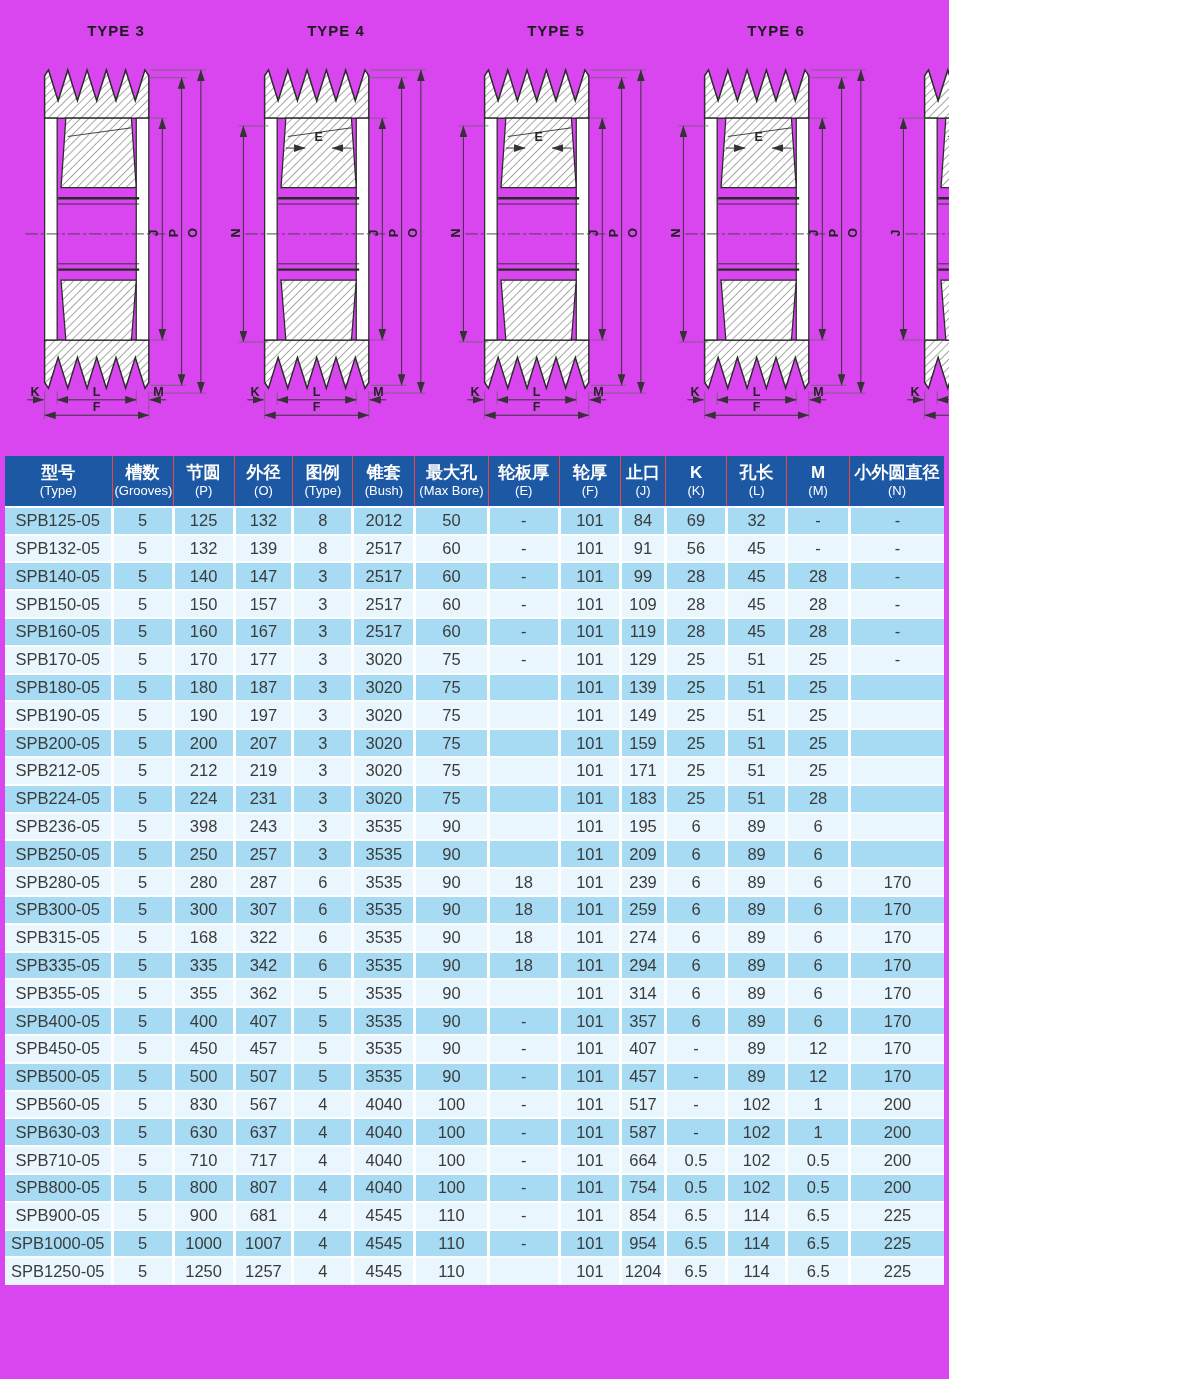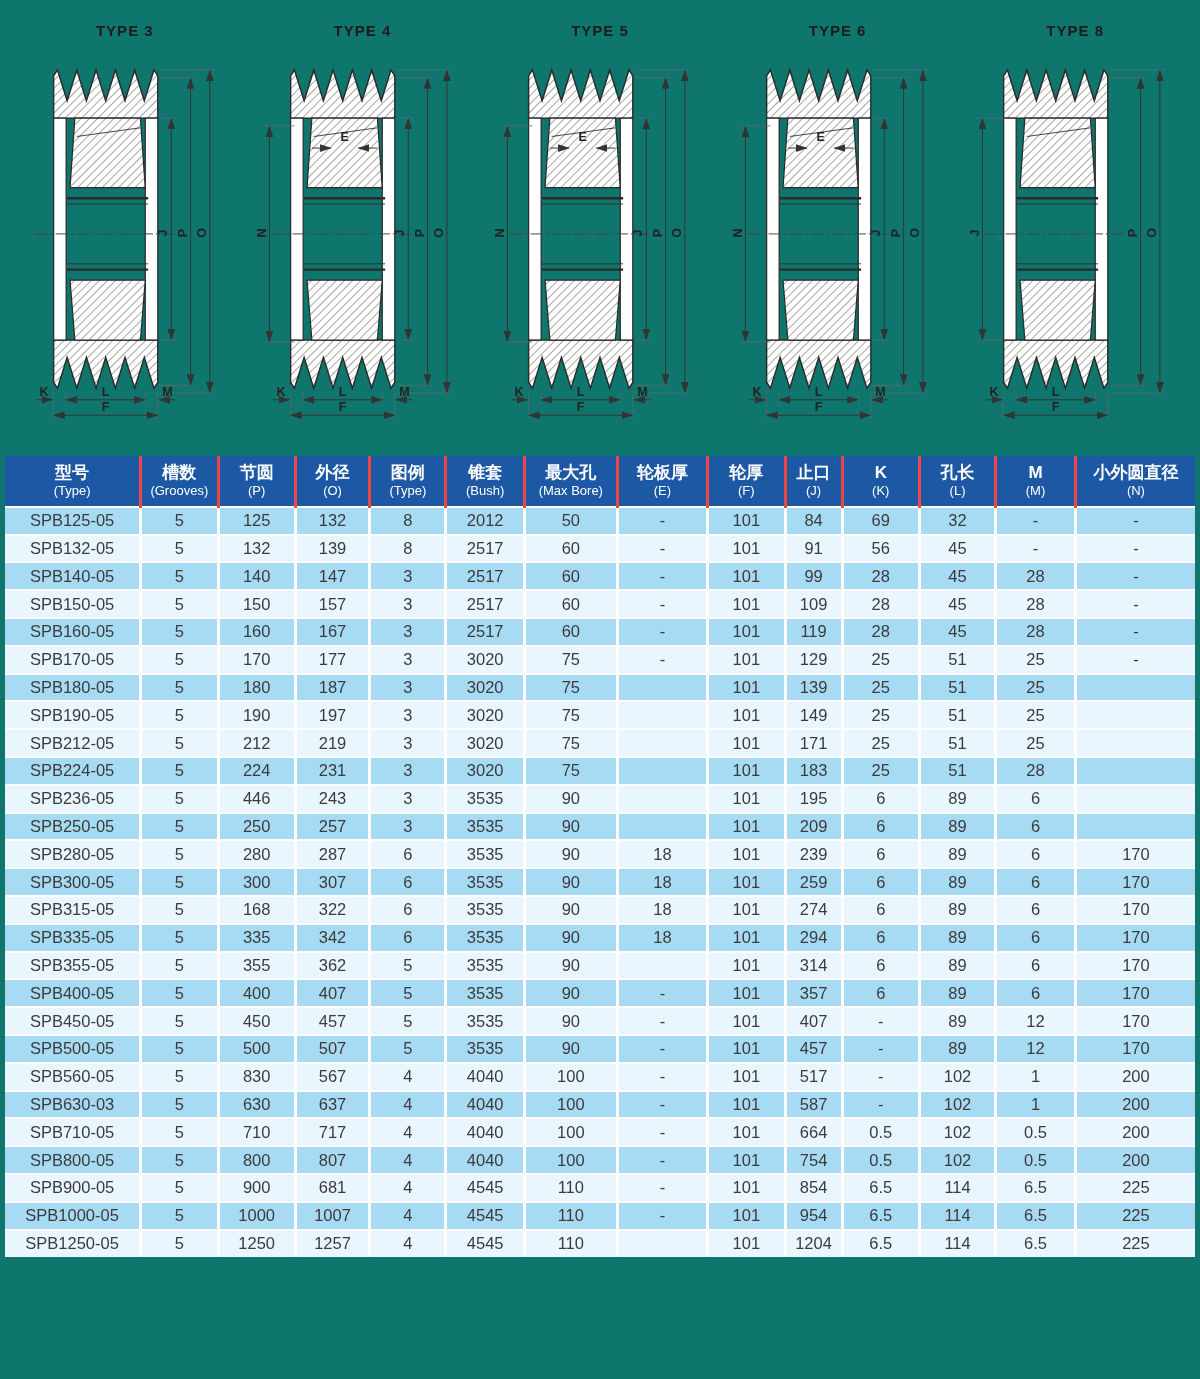--- a/index.html
+++ b/index.html
@@ -1,33 +1,33 @@
 <!DOCTYPE html>
 <html style="--hdr: #1c58a4; --row-a: #a6dbf3; --row-b: #e9f6fd; --cell-txt: #3b3b3b; --line: #2b2b2b;"><head>
 <meta charset="utf-8">
 <style>
   :root{
     --hdr:#1c58a4; --row-a:#a6dbf3; --row-b:#e9f6fd; --cell-txt:#3b3b3b; --line:#2b2b2b;
   }
   *{box-sizing:border-box;}
   html,body{margin:0;padding:0;background:#fff;font-family:"Liberation Sans",sans-serif;}
-  .page{width:1200px;height:1379px;background:#0f766e;overflow:hidden;}
+  .page{width:949px;height:1379px;background:#d946ef;overflow:hidden;}
   
   .diagrams{display:flex;justify-content:space-around;align-items:flex-start;
             padding:14px 6px 0 6px;height:452px;}
   .dpanel{width:228px;display:flex;flex-direction:column;align-items:center;}
   .dtitle{font-size:15px;font-weight:bold;color:#1c1c1c;letter-spacing:1px;margin:8px 0 2px 0;}
   .dl{font:bold 13px "Liberation Sans",sans-serif;fill:#222;}
   .ext{stroke:#666;stroke-width:0.8;}
   .dimline{stroke:#333;stroke-width:1;}
   .thin{stroke:#2b2b2b;stroke-width:0.9;fill:none;}
   
   table.spec{width:calc(100% - 10px);margin:4px 5px 0 5px;border-collapse:collapse;table-layout:fixed;}
   table.spec th{background:var(--hdr);color:#fff;padding:6px 2px 7px 2px;vertical-align:middle;
-                border-right:3px solid #ef4444;}
+                border-right:1px solid #ef4444;}
   table.spec th:last-child{border-right:none;text-align:center;}
   table.spec th .zh{font-size:17px;font-weight:bold;line-height:1.25;}
   table.spec th .en{font-size:13px;font-weight:normal;line-height:1.2;}
   table.spec td{height:27.8px;text-align:center;font-size:16.5px;color:var(--cell-txt);
                 border-right:3px solid #fff;border-top:2px solid #fff;padding:0 2px;
                 white-space:nowrap;overflow:hidden;}
   table.spec td:last-child{border-right:none;}
   table.spec tr.odd td{background:var(--row-a);}
   table.spec tr.even td{background:var(--row-b);}
 </style>
@@ -507,20 +507,36 @@
           <td>3020</td>
           <td>75</td>
           <td></td>
           <td>101</td>
           <td>149</td>
           <td>25</td>
           <td>51</td>
           <td>25</td>
           <td></td>
         </tr>
+        <tr class="odd">
+          <td>SPB200-05</td>
+          <td>5</td>
+          <td>200</td>
+          <td>207</td>
+          <td>3</td>
+          <td>3020</td>
+          <td>75</td>
+          <td></td>
+          <td>101</td>
+          <td>159</td>
+          <td>25</td>
+          <td>51</td>
+          <td>25</td>
+          <td></td>
+        </tr>
         <tr class="even">
           <td>SPB212-05</td>
           <td>5</td>
           <td>212</td>
           <td>219</td>
           <td>3</td>
           <td>3020</td>
           <td>75</td>
           <td></td>
           <td>101</td>
@@ -542,21 +558,21 @@
           <td>101</td>
           <td>183</td>
           <td>25</td>
           <td>51</td>
           <td>28</td>
           <td></td>
         </tr>
         <tr class="even">
           <td>SPB236-05</td>
           <td>5</td>
-          <td>446</td>
+          <td>398</td>
           <td>243</td>
           <td>3</td>
           <td>3535</td>
           <td>90</td>
           <td></td>
           <td>101</td>
           <td>195</td>
           <td>6</td>
           <td>89</td>
           <td>6</td>

